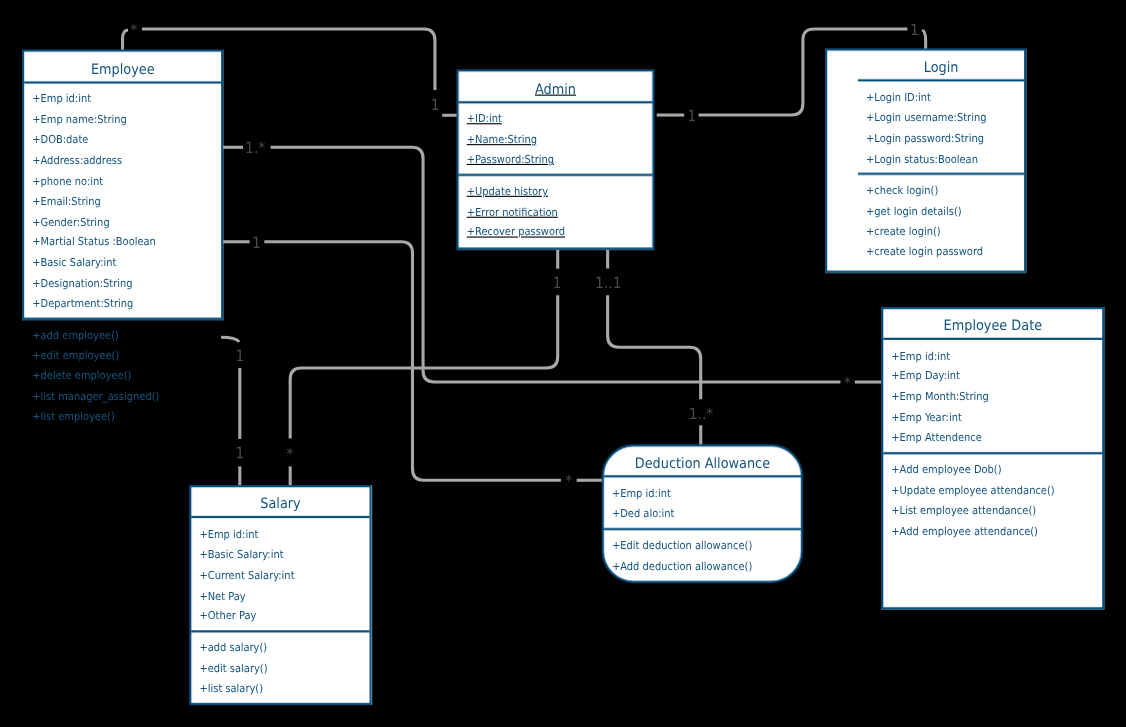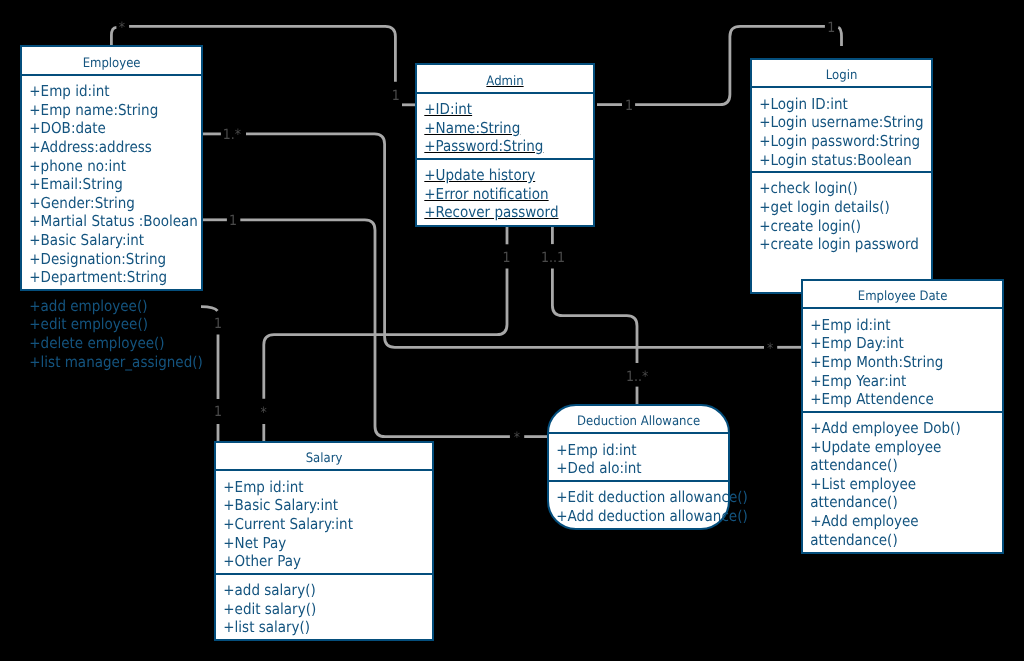--- a/index.html
+++ b/index.html
@@ -8,21 +8,21 @@
        font-family:"DejaVu Sans",sans-serif;font-stretch:condensed;
        -webkit-font-smoothing:antialiased;text-rendering:geometricPrecision;}
   #stage{position:relative;width:1024px;height:661px;}
   #wires{position:absolute;left:0;top:0;width:1024px;height:661px;}
   .umlbox{position:absolute;background:#ffffff;border:2.2px solid #044e7c;
           box-sizing:border-box;transform:translateZ(0);}
   .umlbox .title{text-align:center;color:#14547f;font-size:13px;
           line-height:26.4px;height:26.4px;transform:translateZ(0);
           position:relative;top:3.4px;}
   .umlbox .sec{border-top:2.2px solid #044e7c;padding:6.4px 0 1.8px 0;}
-  .umlbox .sec .row{color:#14547f;font-size:15px;line-height:18.6px;
+  .umlbox .sec .row{color:#14547f;font-size:10px;line-height:18.6px;
           padding-left:7.3px;white-space:pre;transform:translateZ(0);}
   .umlbox.wrapmeth .meths .row{white-space:normal;padding-right:29px;}
   .mult{position:absolute;color:#4a4a4a;font-size:14px;line-height:14px;
         white-space:pre;transform:translateZ(0);}
 </style>
 </head>
 <body>
 
 <div id="stage">
 
@@ -72,38 +72,39 @@
         <div class="row">+Martial Status :Boolean</div>
         <div class="row">+Basic Salary:int</div>
         <div class="row">+Designation:String</div>
         <div class="row">+Department:String</div>
       </div>
     <div class="sec meths">
         <div class="row">+add employee()</div>
         <div class="row">+edit employee()</div>
         <div class="row">+delete employee()</div>
         <div class="row">+list manager_assigned()</div>
+        <div class="row">+list employee()</div>
       </div>
   </div>
 
   <div class="umlbox" id="box-admin" style="left:415px;top:63.4px;width:180px;height:163.8px;text-decoration:underline;">
     <div class="title">Admin</div>
     <div class="sec attrs">
         <div class="row">+ID:int</div>
         <div class="row">+Name:String</div>
         <div class="row">+Password:String</div>
       </div>
     <div class="sec meths">
         <div class="row">+Update history</div>
         <div class="row">+Error notification</div>
         <div class="row">+Recover password</div>
       </div>
   </div>
 
-  <div class="umlbox" id="box-login" style="left:750px;top:58px;width:183.2px;height:236px;">
+  <div class="umlbox" id="box-login" style="left:750px;top:44px;width:183.2px;height:204px;padding-left:28px;">
     <div class="title">Login</div>
     <div class="sec attrs">
         <div class="row">+Login ID:int</div>
         <div class="row">+Login username:String</div>
         <div class="row">+Login password:String</div>
         <div class="row">+Login status:Boolean</div>
       </div>
     <div class="sec meths">
         <div class="row">+check login()</div>
         <div class="row">+get login details()</div>
@@ -122,21 +123,21 @@
         <div class="row">+Emp Attendence</div>
       </div>
     <div class="sec meths">
         <div class="row">+Add employee Dob()</div>
         <div class="row">+Update employee attendance()</div>
         <div class="row">+List employee attendance()</div>
         <div class="row">+Add employee attendance()</div>
       </div>
   </div>
 
-  <div class="umlbox" id="box-salary" style="left:172px;top:441px;width:220px;height:199.5px;margin-left:42px;">
+  <div class="umlbox" id="box-salary" style="left:172px;top:441px;width:166px;height:199.5px;">
     <div class="title">Salary</div>
     <div class="sec attrs">
         <div class="row">+Emp id:int</div>
         <div class="row">+Basic Salary:int</div>
         <div class="row">+Current Salary:int</div>
         <div class="row">+Net Pay</div>
         <div class="row">+Other Pay</div>
       </div>
     <div class="sec meths">
         <div class="row">+add salary()</div>

